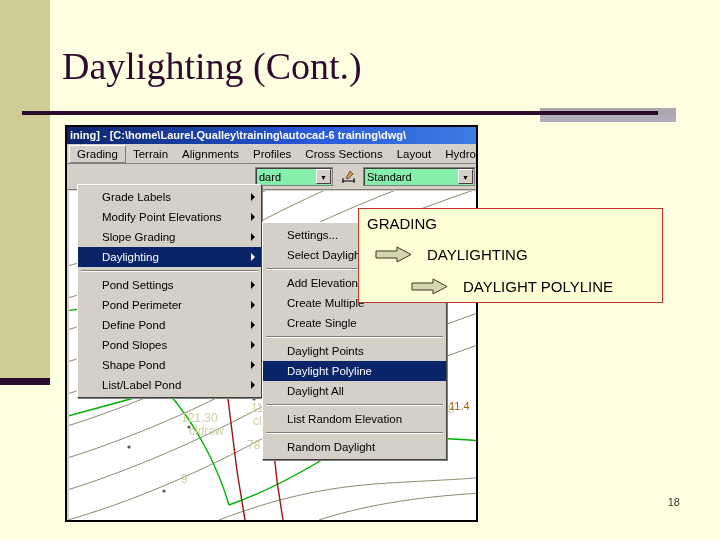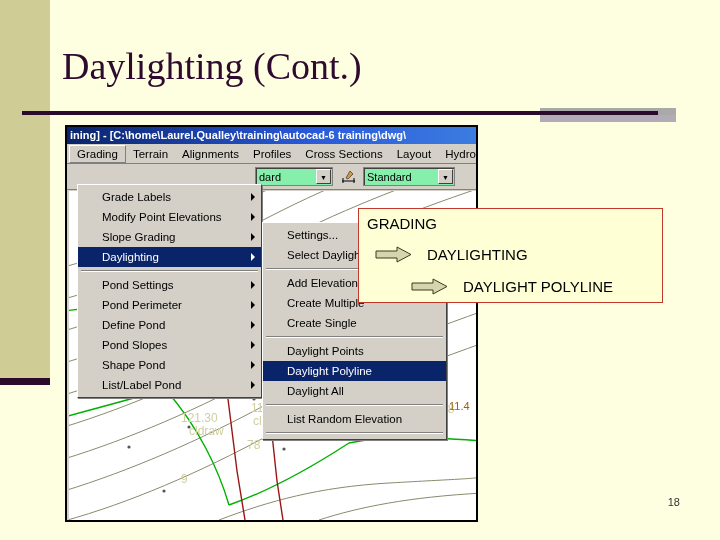--- a/index.html
+++ b/index.html
@@ -252,21 +252,21 @@
         <span class="cb-arrow">▼</span>
       </div>
       <div class="tb-icon" style="left:272px; top:3px;">
         <svg width="16" height="14" viewBox="0 0 16 14" aria-hidden="true">
           <line x1="1" y1="11" x2="14" y2="11" stroke="#000" stroke-width="1"></line>
           <line x1="2" y1="8" x2="2" y2="13" stroke="#000" stroke-width="1"></line>
           <line x1="13" y1="8" x2="13" y2="13" stroke="#000" stroke-width="1"></line>
           <path d="M9 1 L12 4 L7 9 L5 8 Z" fill="#C89A5A" stroke="#604020" stroke-width="0.8"></path>
         </svg>
       </div>
-      <div class="combo" style="left:296px; top:3px; width:92px;">
+      <div class="combo" style="left:296px; top:3px; width:112px;">
         <span>Standard</span>
         <span class="cb-arrow">▼</span>
       </div>
     </div>
 
     <div class="canvas">
       <svg width="409" height="329" viewBox="0 0 409 329" aria-hidden="true" style="display:block">
         <g stroke="#8A8A6E" fill="none" stroke-width="1">
           <path d="M-5 300 C 60 280, 130 250, 200 212 S 330 150, 414 120"></path>
           <path d="M-5 330 C 60 312, 130 282, 200 244 S 330 182, 414 152"></path>
@@ -340,20 +340,21 @@
         <div class="menu-item"><span>Add Elevation</span></div>
         <div class="menu-item"><span>Create Multiple</span></div>
         <div class="menu-item"><span>Create Single</span></div>
         <div class="menu-sep"></div>
         <div class="menu-item"><span>Daylight Points</span></div>
         <div class="menu-item sel"><span>Daylight Polyline</span></div>
         <div class="menu-item"><span>Daylight All</span></div>
         <div class="menu-sep"></div>
         <div class="menu-item"><span>List Random Elevation</span></div>
         <div class="menu-sep"></div>
+        <div class="menu-item"><span>Random Daylight</span></div>
       </div>
 
   </div>
 
   <div id="callout">
     <div class="co-line co-1">
       <span>GRADING</span>
     </div>
     <div class="co-line co-2">
       <span class="blockarrow">

